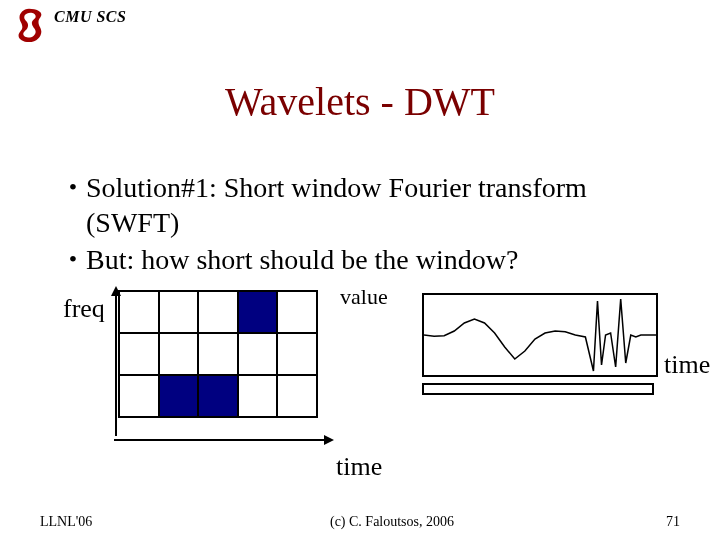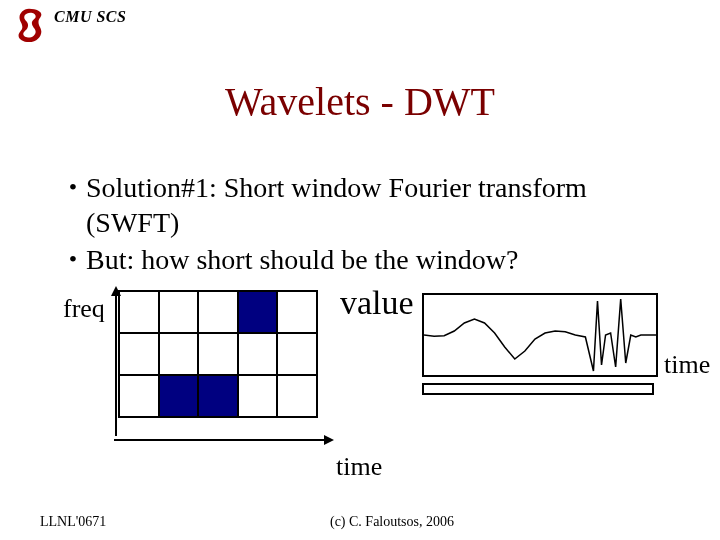--- a/index.html
+++ b/index.html
@@ -105,21 +105,21 @@
   .grid-time-label {
     position: absolute;
     left: 336px;
     top: 452px;
     font-size: 26px;
   }
   .value-label {
     position: absolute;
     left: 340px;
     top: 284px;
-    font-size: 34px;
+    font-size: 22px;
     text-align: center;
   }
   .wave-plot {
     position: absolute;
     left: 422px;
     top: 293px;
     width: 232px;
     height: 80px;
     border: 2px solid #000;
     background: #fff;
@@ -139,21 +139,21 @@
     top: 350px;
     font-size: 26px;
   }
   .footer {
     position: absolute;
     bottom: 10px;
     left: 0;
     width: 100%;
     font-size: 14px;
     display: flex;
-    justify-content: flex-start;
+    justify-content: space-between;
     padding: 0 40px;
     box-sizing: border-box;
   }
   .footer .center {
     position: absolute;
     left: 0;
     width: 100%;
     text-align: center;
     margin-left: 32px;
   }

